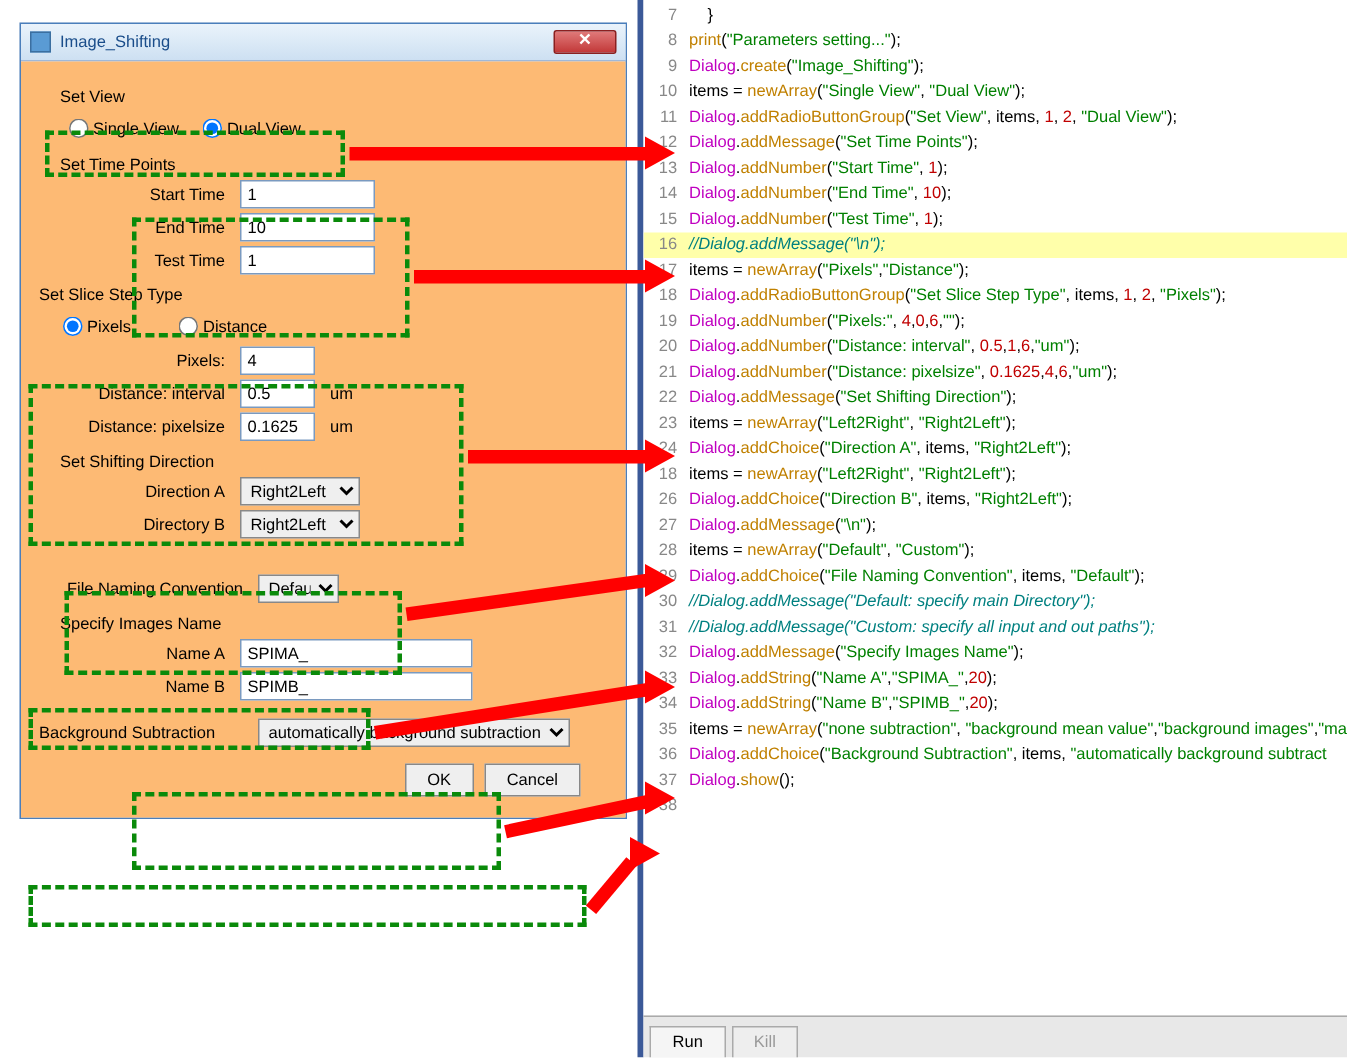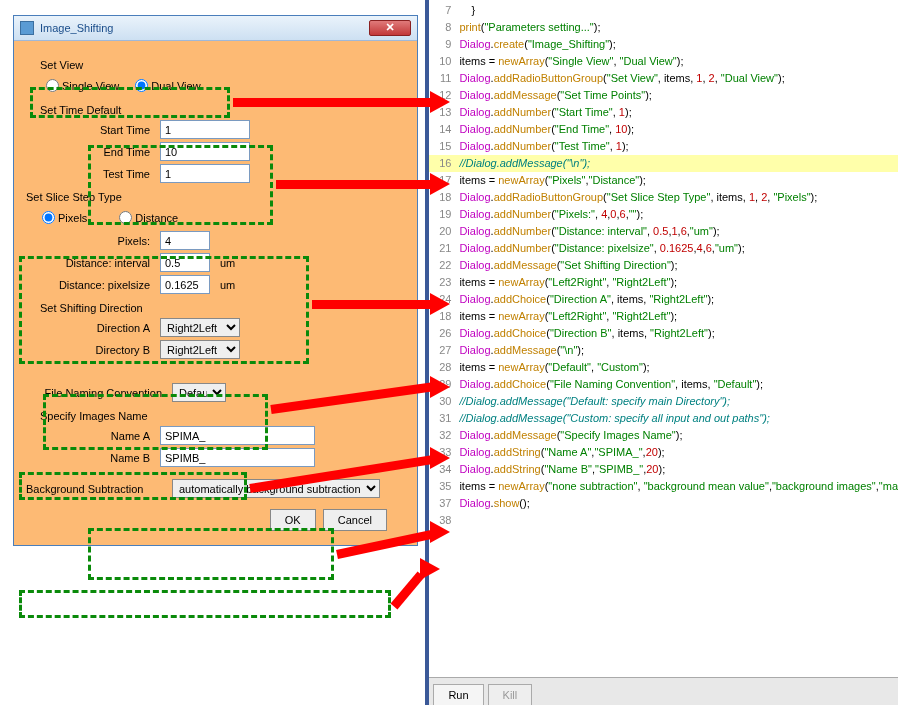--- a/index.html
+++ b/index.html
@@ -58,21 +58,21 @@
           <label>
               <input type="radio" name="view" style="">
               <span>Single View</span>
             </label>
           <label>
               <input type="radio" name="view" checked="" style="">
               <span>Dual View</span>
             </label>
         </div>
 
-        <div class="section-label">Set Time Default</div>
+        <div class="section-label">Set Time Points</div>
         <div class="field-row">
             <div class="field-label">Start Time</div>
             <input class="field-input" style="width: 90px;" value="1">
           </div>
         <div class="field-row">
             <div class="field-label">End Time</div>
             <input class="field-input" style="width: 90px;" value="10">
           </div>
         <div class="field-row">
             <div class="field-label">Test Time</div>
@@ -177,20 +177,21 @@
         <div class="code-line"><span class="line-num">26</span><span><span class="tok-obj">Dialog</span><span class="tok-punct">.</span><span class="tok-method">addChoice</span><span class="tok-punct">(</span><span class="tok-str">"Direction B"</span><span class="tok-punct">, items, </span><span class="tok-str">"Right2Left"</span><span class="tok-punct">);</span></span></div>
         <div class="code-line"><span class="line-num">27</span><span><span class="tok-obj">Dialog</span><span class="tok-punct">.</span><span class="tok-method">addMessage</span><span class="tok-punct">(</span><span class="tok-str">"\n"</span><span class="tok-punct">);</span></span></div>
         <div class="code-line"><span class="line-num">28</span><span><span class="tok-punct">items = </span><span class="tok-method">newArray</span><span class="tok-punct">(</span><span class="tok-str">"Default"</span><span class="tok-punct">, </span><span class="tok-str">"Custom"</span><span class="tok-punct">);</span></span></div>
         <div class="code-line"><span class="line-num">29</span><span><span class="tok-obj">Dialog</span><span class="tok-punct">.</span><span class="tok-method">addChoice</span><span class="tok-punct">(</span><span class="tok-str">"File Naming Convention"</span><span class="tok-punct">, items, </span><span class="tok-str">"Default"</span><span class="tok-punct">);</span></span></div>
         <div class="code-line"><span class="line-num">30</span><span><span class="tok-comment">//Dialog.addMessage("Default: specify main Directory");</span></span></div>
         <div class="code-line"><span class="line-num">31</span><span><span class="tok-comment">//Dialog.addMessage("Custom: specify all input and out paths");</span></span></div>
         <div class="code-line"><span class="line-num">32</span><span><span class="tok-obj">Dialog</span><span class="tok-punct">.</span><span class="tok-method">addMessage</span><span class="tok-punct">(</span><span class="tok-str">"Specify Images Name"</span><span class="tok-punct">);</span></span></div>
         <div class="code-line"><span class="line-num">33</span><span><span class="tok-obj">Dialog</span><span class="tok-punct">.</span><span class="tok-method">addString</span><span class="tok-punct">(</span><span class="tok-str">"Name A"</span><span class="tok-punct">,</span><span class="tok-str">"SPIMA_"</span><span class="tok-punct">,</span><span class="tok-num">20</span><span class="tok-punct">);</span></span></div>
         <div class="code-line"><span class="line-num">34</span><span><span class="tok-obj">Dialog</span><span class="tok-punct">.</span><span class="tok-method">addString</span><span class="tok-punct">(</span><span class="tok-str">"Name B"</span><span class="tok-punct">,</span><span class="tok-str">"SPIMB_"</span><span class="tok-punct">,</span><span class="tok-num">20</span><span class="tok-punct">);</span></span></div>
         <div class="code-line"><span class="line-num">35</span><span><span class="tok-punct">items = </span><span class="tok-method">newArray</span><span class="tok-punct">(</span><span class="tok-str">"none subtraction"</span><span class="tok-punct">, </span><span class="tok-str">"background mean value"</span><span class="tok-punct">,</span><span class="tok-str">"background images"</span><span class="tok-punct">,</span><span class="tok-str">"ma</span></span></div>
+        <div class="code-line"><span class="line-num">36</span><span><span class="tok-obj">Dialog</span><span class="tok-punct">.</span><span class="tok-method">addChoice</span><span class="tok-punct">(</span><span class="tok-str">"Background Subtraction"</span><span class="tok-punct">, items, </span><span class="tok-str">"automatically background subtract</span></span></div>
         <div class="code-line"><span class="line-num">37</span><span><span class="tok-obj">Dialog</span><span class="tok-punct">.</span><span class="tok-method">show</span><span class="tok-punct">();</span></span></div>
         <div class="code-line"><span class="line-num">38</span><span><span class="tok-punct"> </span></span></div>
       </div>
     <div class="bottom-bar">
       <div class="tab-btn">Run</div>
       <div class="tab-btn inactive">Kill</div>
     </div>
   </div>
 </div>
 

